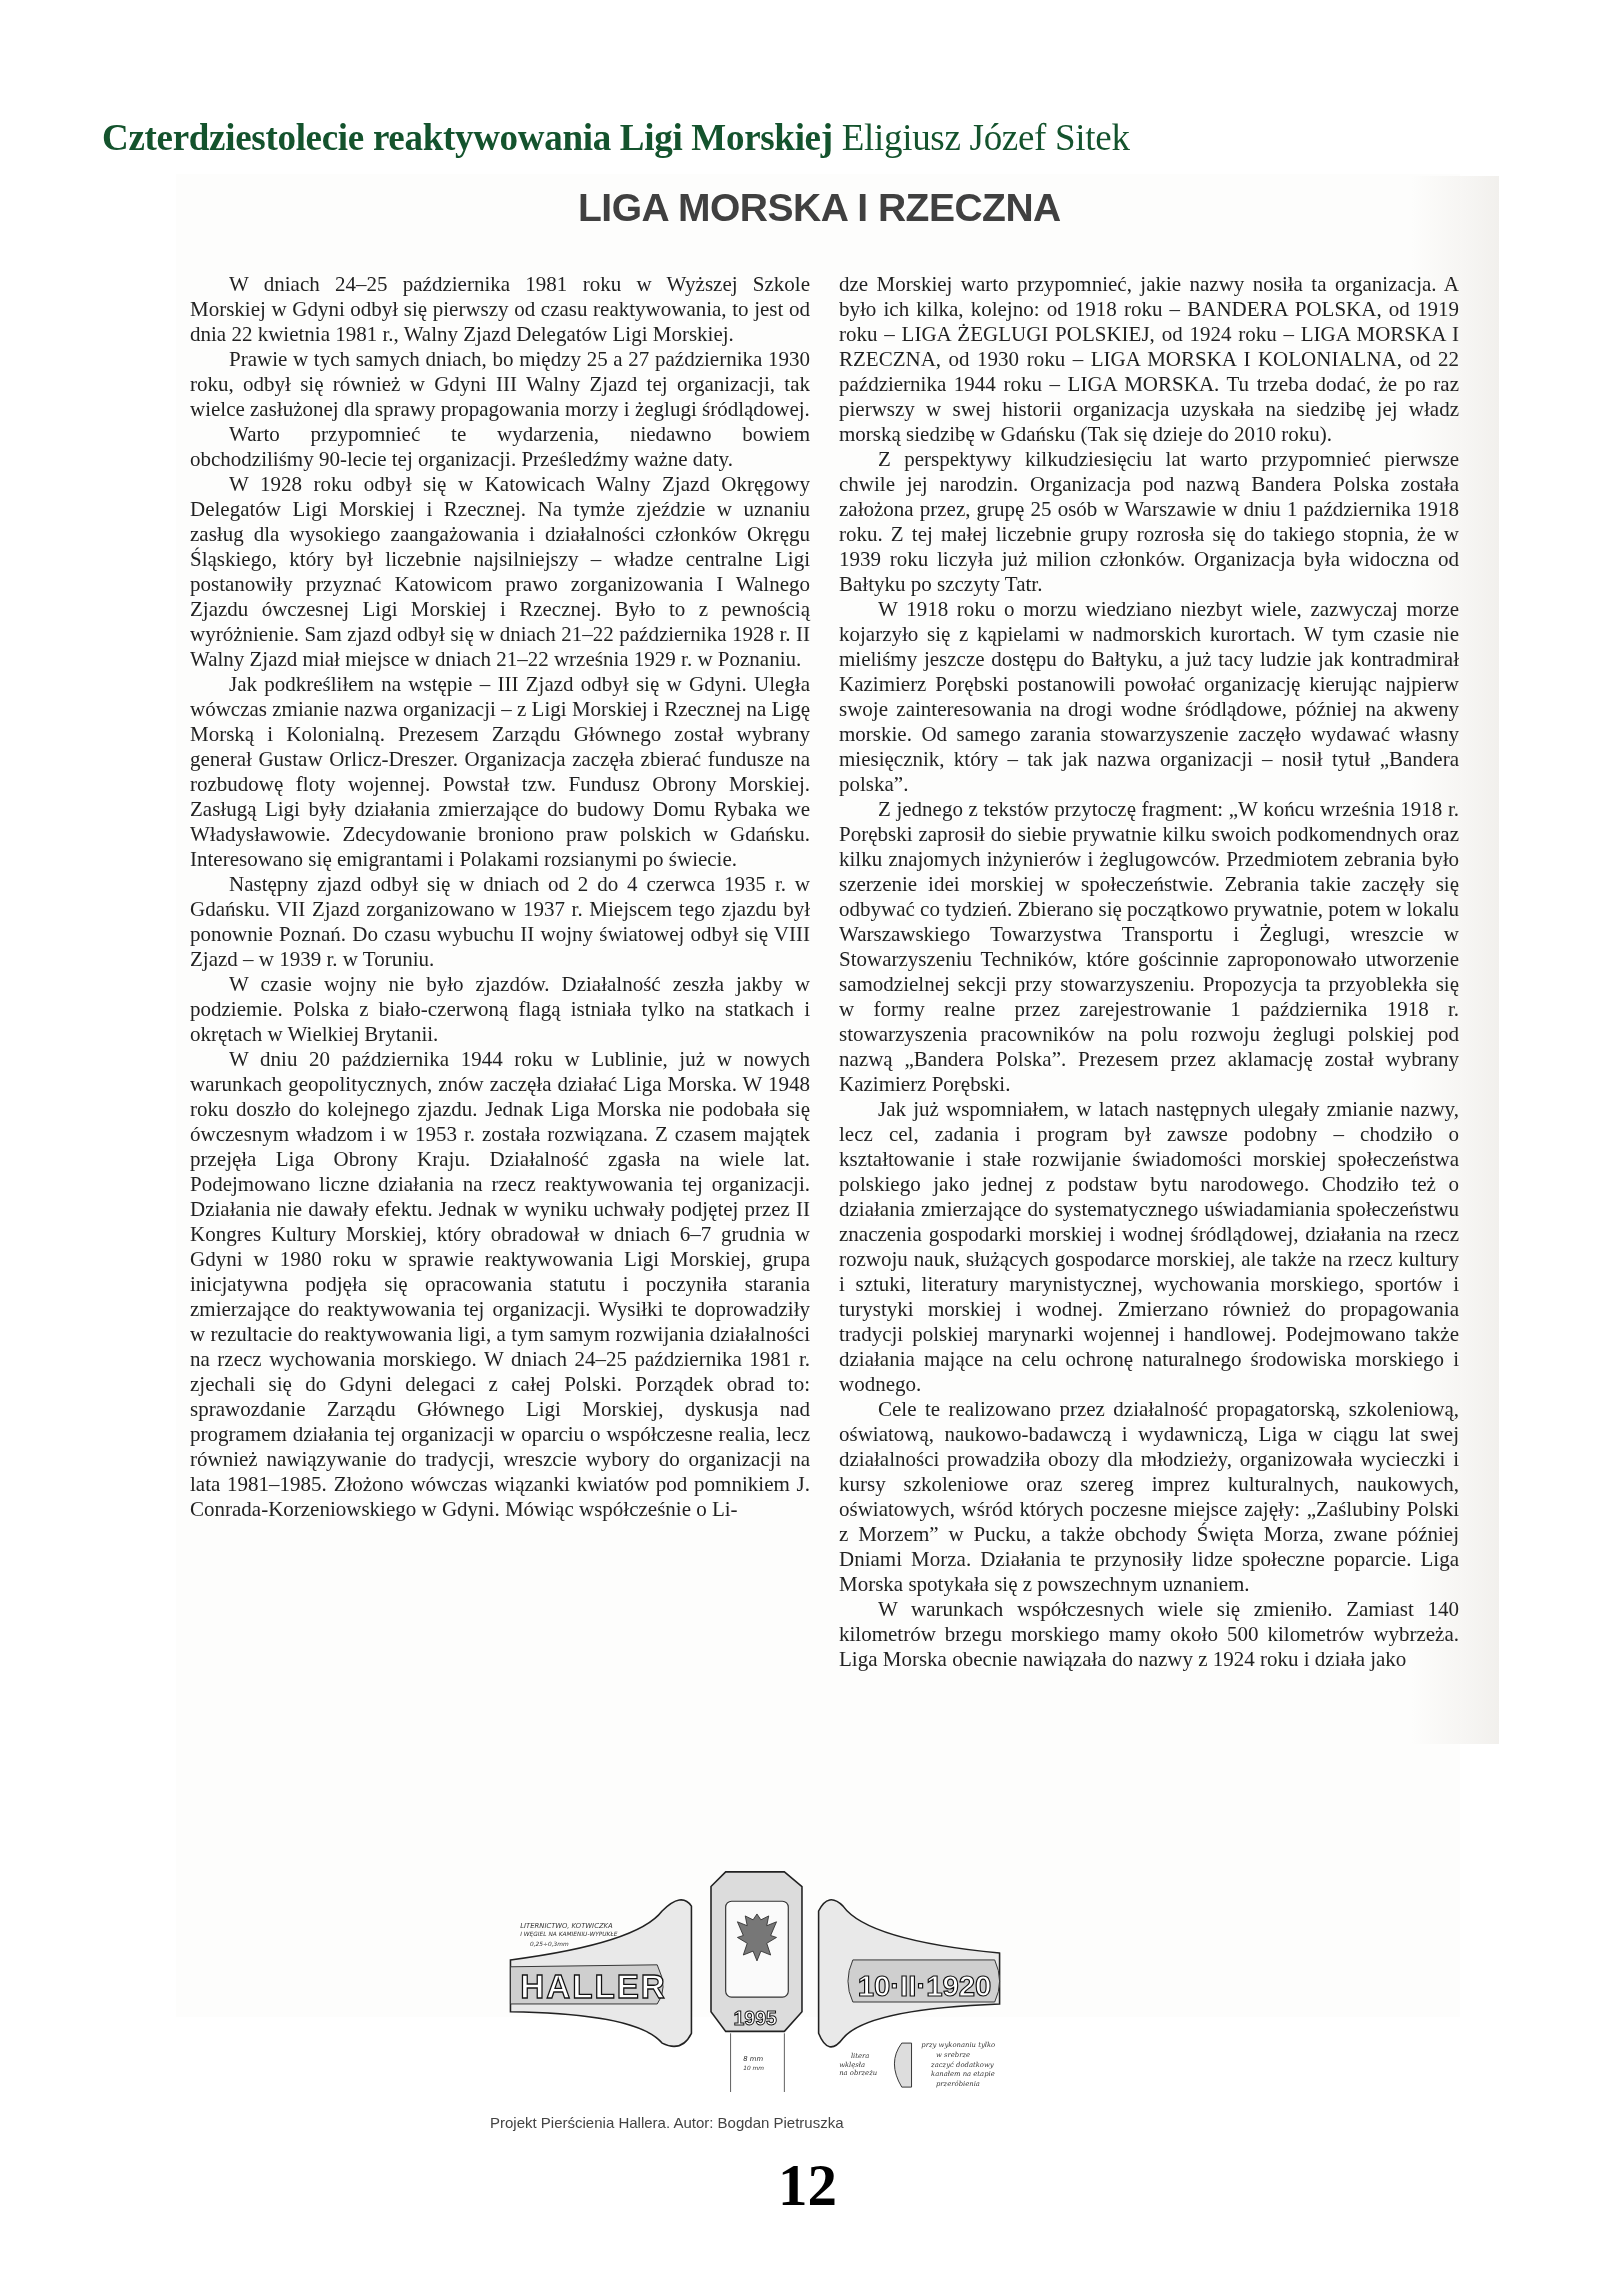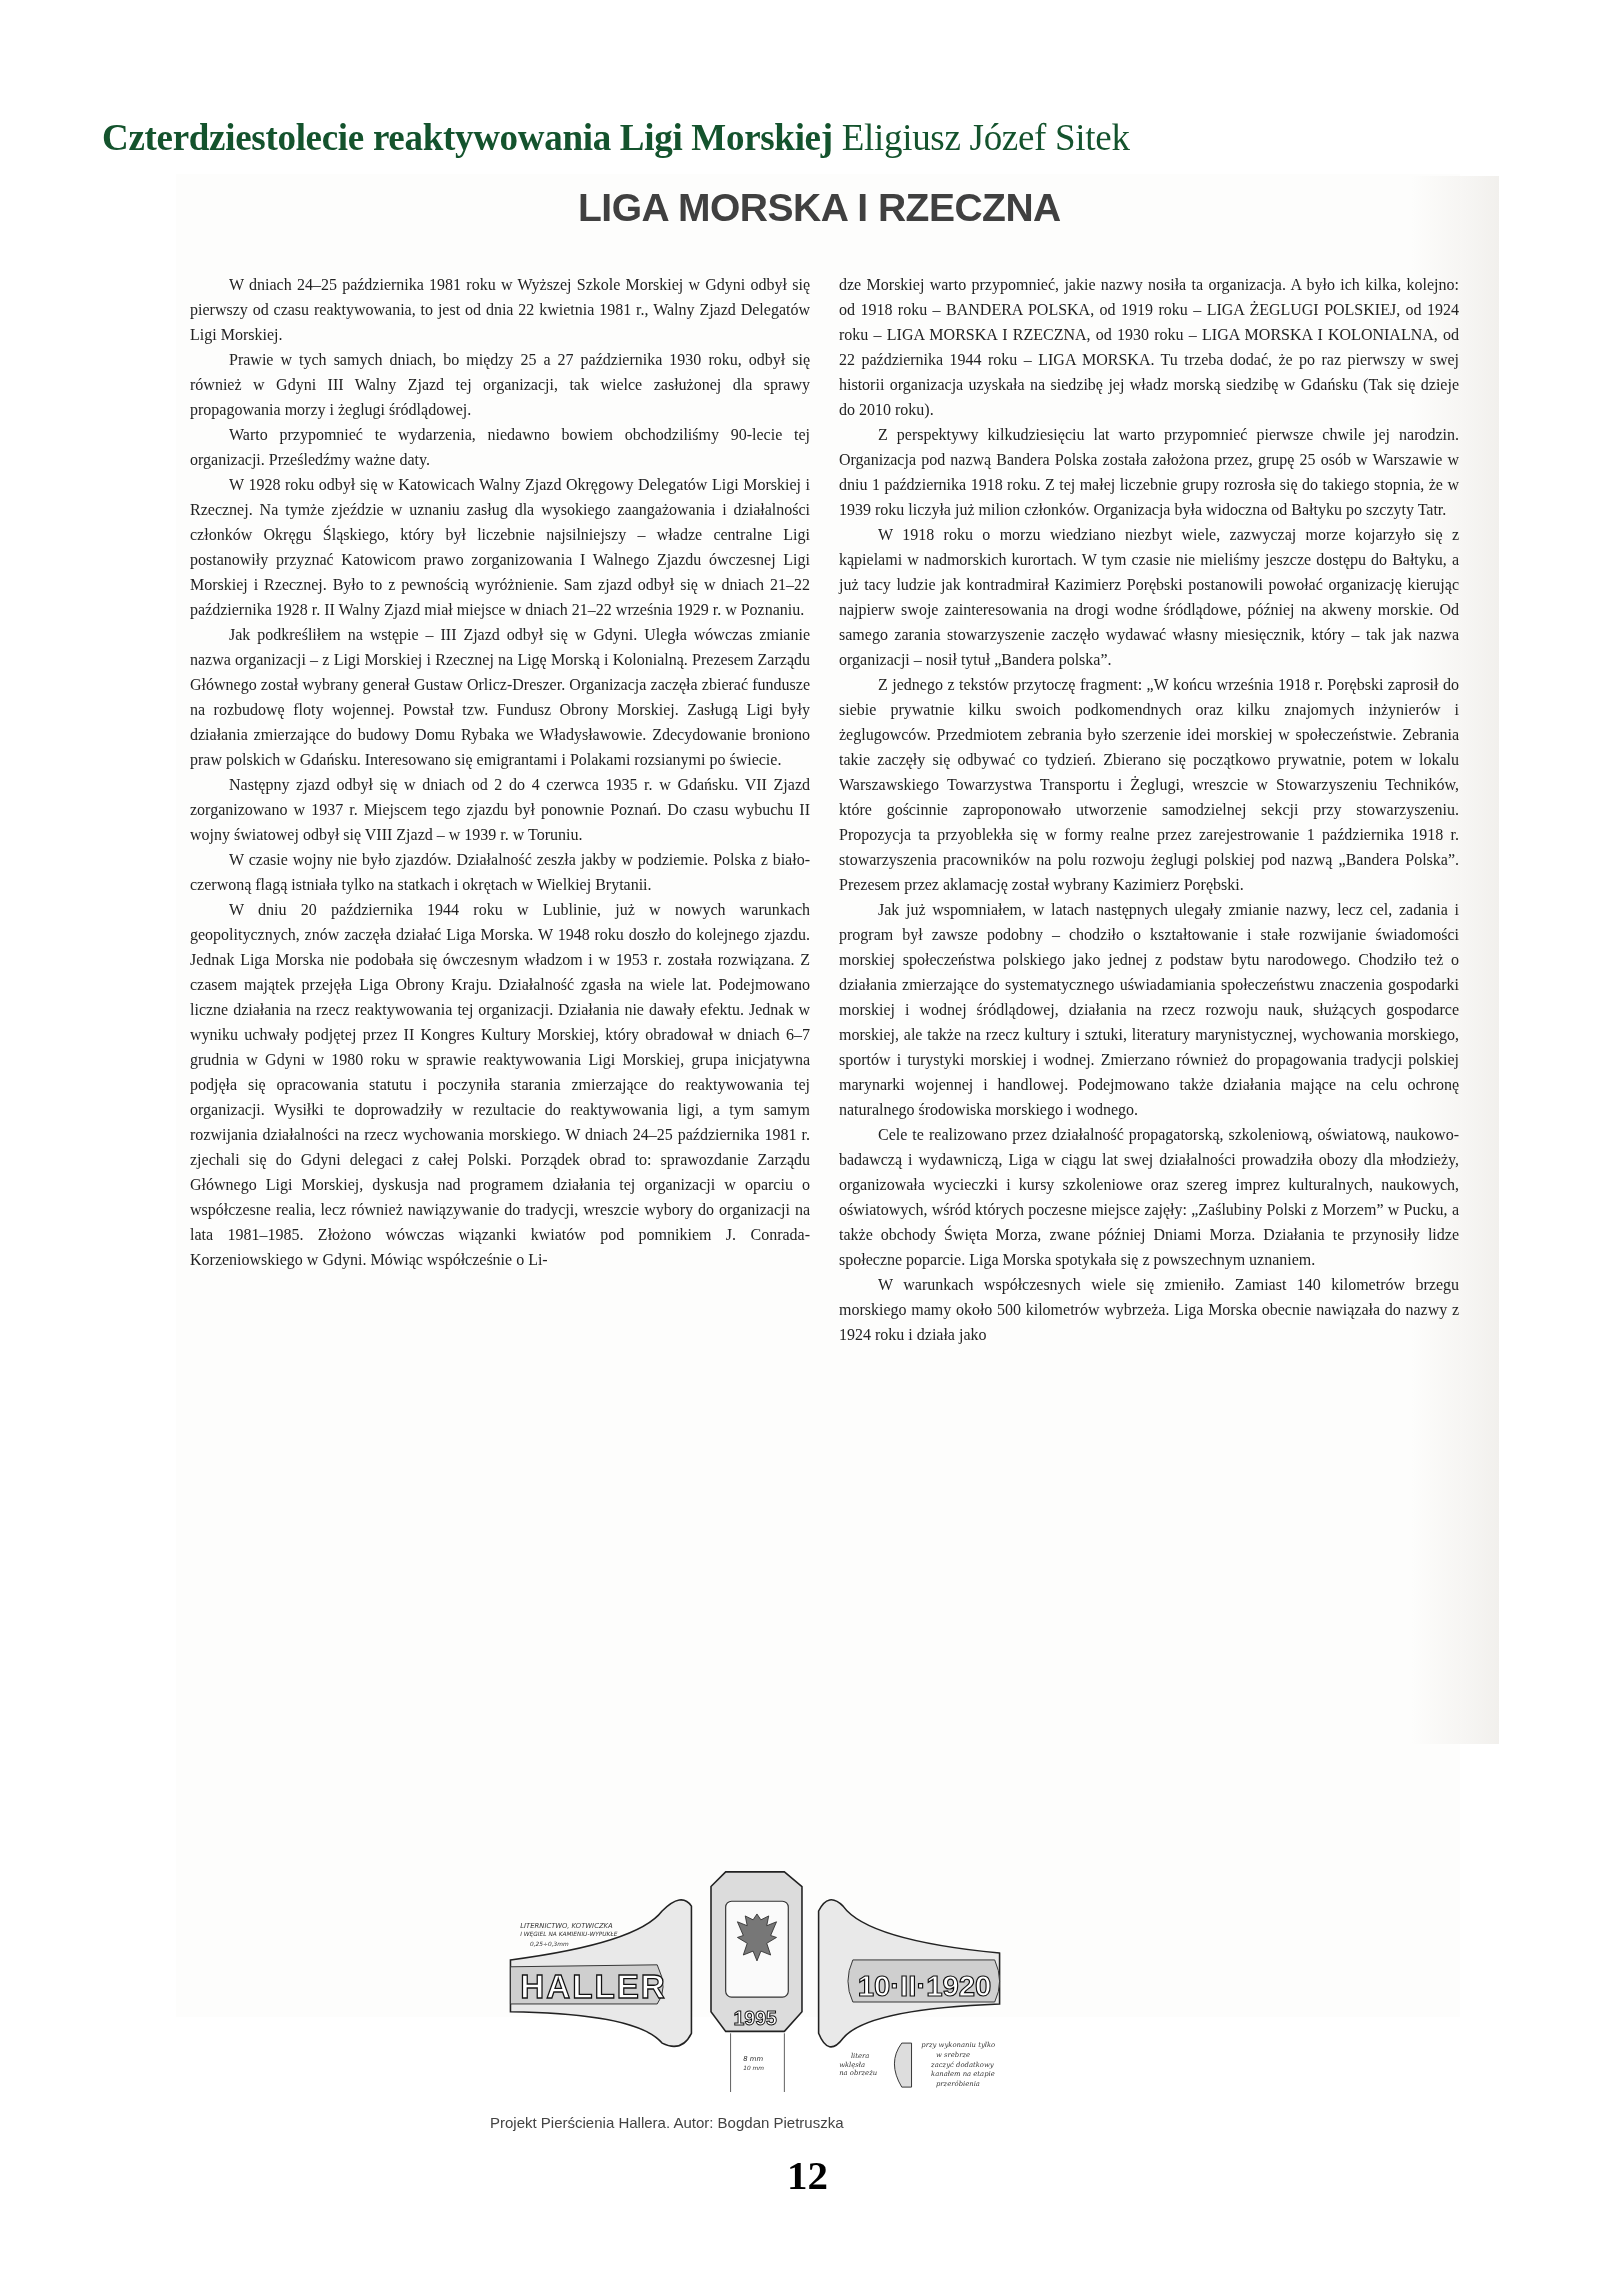--- a/index.html
+++ b/index.html
@@ -2,27 +2,27 @@
 <html><head>
 <meta charset="utf-8">
 <style>
   html, body { margin: 0; padding: 0; background: #ffffff; }
   body { width: 1621px; height: 2293px; position: relative; overflow: hidden; font-family: "Liberation Serif", serif; color: #1a1a1a; }
   .page-title { position: absolute; left: 102px; top: 116px; font-size: 37px; letter-spacing: -0.3px; white-space: nowrap; color: #14532d; }
   .page-title .bold { font-weight: bold; }
   .scan { position: absolute; left: 176px; top: 174px; width: 1284px; height: 1843px; background: #fdfdfc; }
   .scan-edge { position: absolute; left: 1411px; top: 176px; width: 88px; height: 1568px; background: linear-gradient(to right, rgba(240,238,235,0), rgba(238,236,232,0.8)); }
   .section-heading { position: absolute; left: 578px; top: 186px; font-family: "Liberation Sans", sans-serif; font-weight: bold; font-size: 39px; color: #404040; letter-spacing: -0.5px; }
-  .col { position: absolute; top: 272px; width: 620px; font-size: 16px; line-height: 25px; text-align: justify; hyphens: none; color: #222; }
+  .col { position: absolute; top: 272px; width: 620px; font-size: 21px; line-height: 25px; text-align: justify; hyphens: none; color: #222; }
   .col.left { left: 190px; }
   .col.right { left: 831px; margin-left: 8px; }
   .col p { margin: 0; text-indent: 39px; }
   .figure { position: absolute; left: 490px; top: 1867px; width: 667px; height: 225px; }
   .caption { position: absolute; left: 490px; top: 2114px; font-family: "Liberation Sans", sans-serif; font-size: 15px; color: #444; }
-  .page-number { position: absolute; left: 0; width: 1615px; top: 2151px; text-align: center; font-weight: bold; font-size: 41px; color: #000; }
+  .page-number { position: absolute; left: 0; width: 1615px; top: 2151px; text-align: center; font-weight: bold; font-size: 59px; color: #000; }
 </style>
 </head>
 <body>
 
 <div class="scan"></div>
 <div class="scan-edge"></div>
 
 <div class="page-title">
   <span class="bold">Czterdziestolecie reaktywowania Ligi Morskiej</span>
   <span>Eligiusz Józef Sitek</span>

